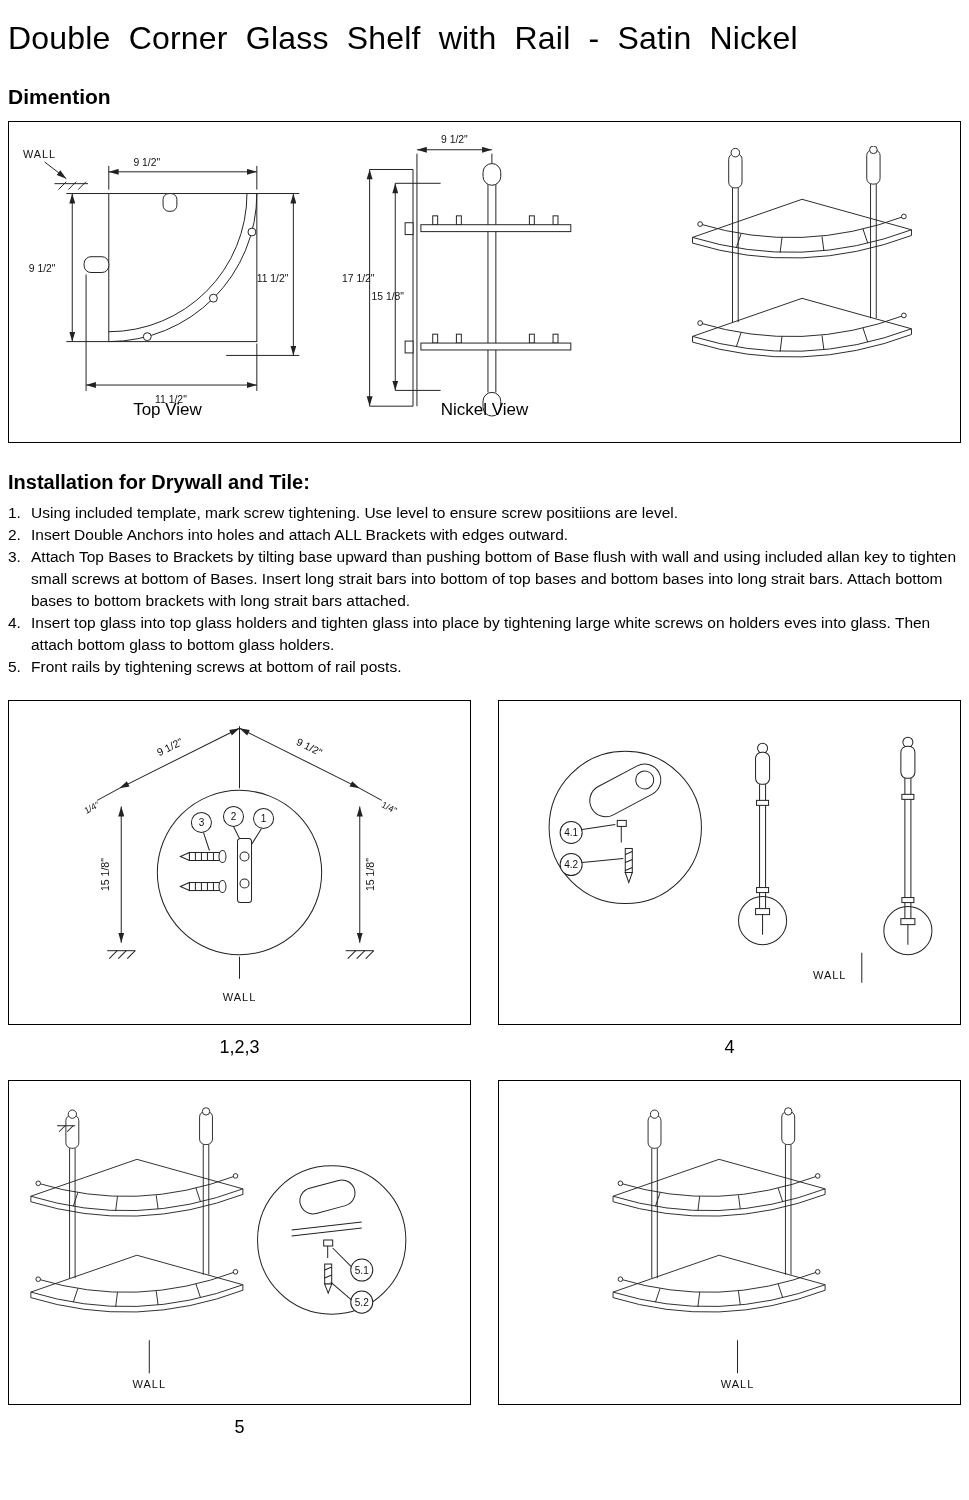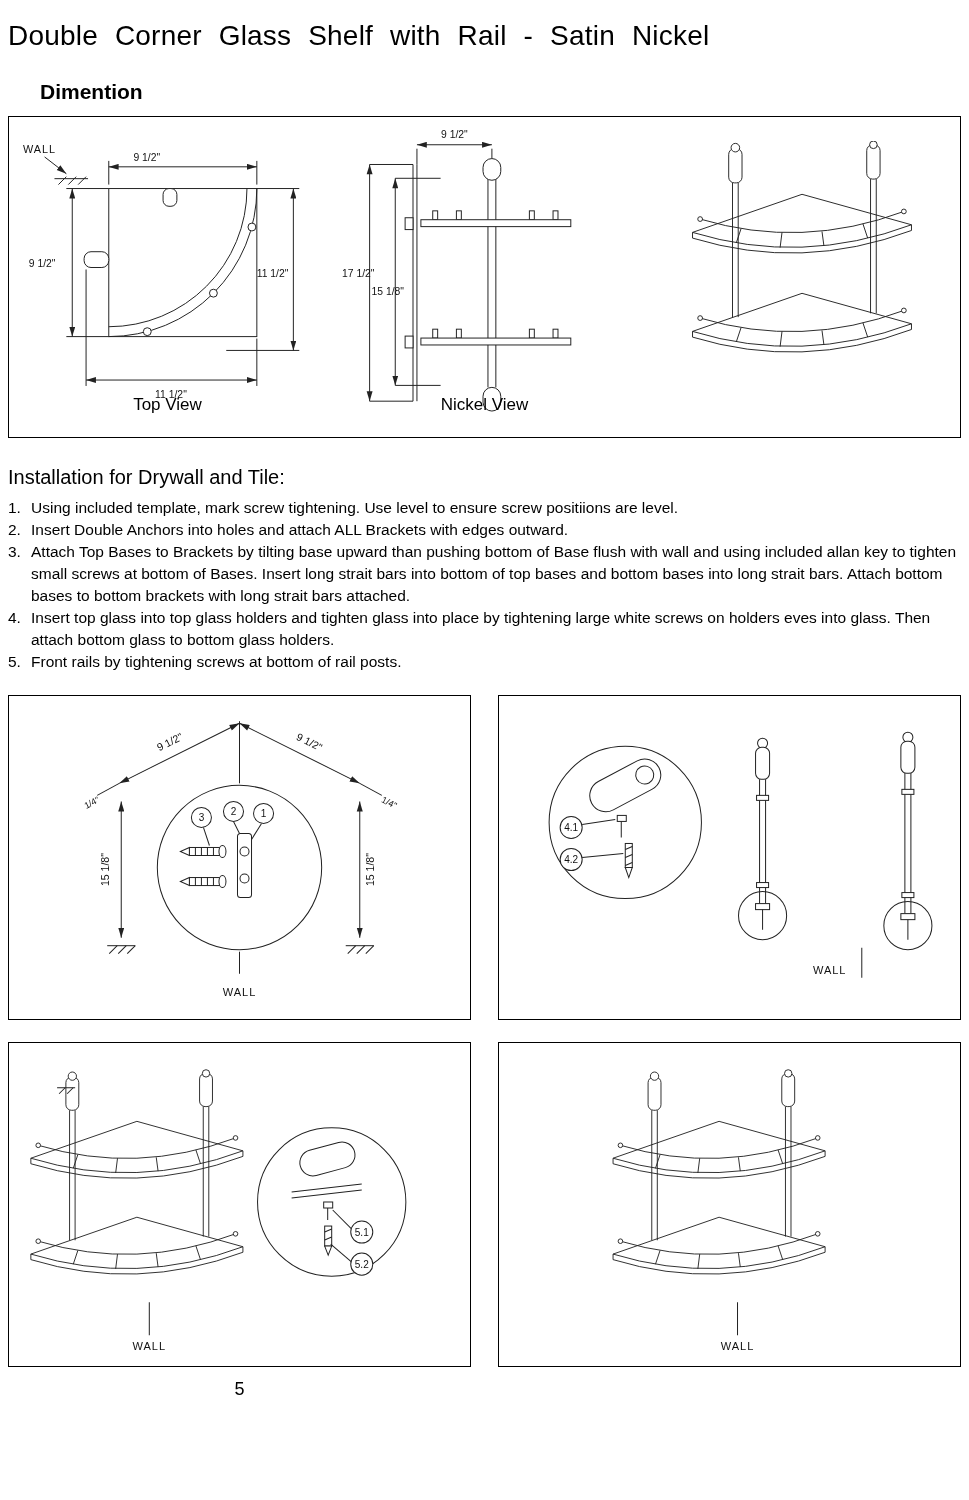--- a/index.html
+++ b/index.html
@@ -4,31 +4,31 @@
 <style>
   * { margin:0; padding:0; box-sizing:border-box; }
   html,body { background:#fff; }
   body {
     width:969px; height:1500px; position:relative; overflow:hidden;
     color:#000; font-family:"Liberation Sans", sans-serif;
   }
   .page { padding:0 8px; }
 
   .model-no { font-size:34px; font-weight:bold; letter-spacing:.5px; padding-top:4px; }
-  .product-name { font-size:28px; font-weight:400; margin-top:20px; word-spacing:9px; letter-spacing:.2px; }
-
-  .section-heading { font-size:21px; font-weight:bold; margin-top:28px;margin-left:32px; }
+  .product-name { font-size:32px; font-weight:400; margin-top:20px; word-spacing:9px; letter-spacing:.2px; }
+
+  .section-heading { font-size:21px; font-weight:bold; margin-top:28px; }
 
   .dim-box { border:1px solid #000; margin-top:12px; height:322px; display:flex; }
   .view-cell { flex:1; position:relative; display:flex; justify-content:center; align-items:flex-start; }
   .view-cell svg { margin-top:10px; }
   .view-cell.iso svg { margin-top:24px; }
   .view-caption { position:absolute; bottom:22px; left:0; right:0; text-align:center; font-size:17px; }
 
-  .install-heading { font-size:20px; font-weight:normal; margin-top:28px; }
+  .install-heading { font-size:20px; font-weight:bold; margin-top:28px; }
   .steps { margin-top:8px; font-size:15.5px; line-height:1.42; }
   .step { display:flex; }
   .step-no { width:23px; flex:none; }
   .step-text { flex:1; }
 
   .fig-row { display:flex; gap:27px; margin-top:22px; }
   .fig-box { border:1px solid #000; flex:1; height:325px; position:relative; overflow:hidden; }
   .fig-box svg { display:block; width:100%; height:100%; }
   .figcap-row { display:flex; gap:27px; }
   .figcap { flex:1; text-align:center; font-size:18px; margin-top:12px; }
@@ -319,20 +319,24 @@
           <circle class="ln" cx="408" cy="218" r="24"></circle>
           <rect class="lnw" x="401" y="206" width="14" height="6"></rect>
           <line class="ln" x1="408" y1="212" x2="408" y2="232"></line>
         </g>
         <text class="walltxt" x="330" y="266" text-anchor="middle">WALL</text>
         <line class="ln" x1="362" y1="240" x2="362" y2="270"></line>
       </svg>
     </div>
   </div>
 
+  <div class="figcap-row">
+    <div class="figcap">1,2,3</div>
+    <div class="figcap">4</div>
+  </div>
 
   <div class="fig-row" style="">
 
     <div class="fig-box">
       <svg viewBox="0 0 460 305">
         <g transform="translate(8,18) scale(0.92)">
           <use href="#iso-shelf"></use>
         </g>
         <g class="ln">
           <line x1="48" y1="36" x2="66" y2="36"></line>

